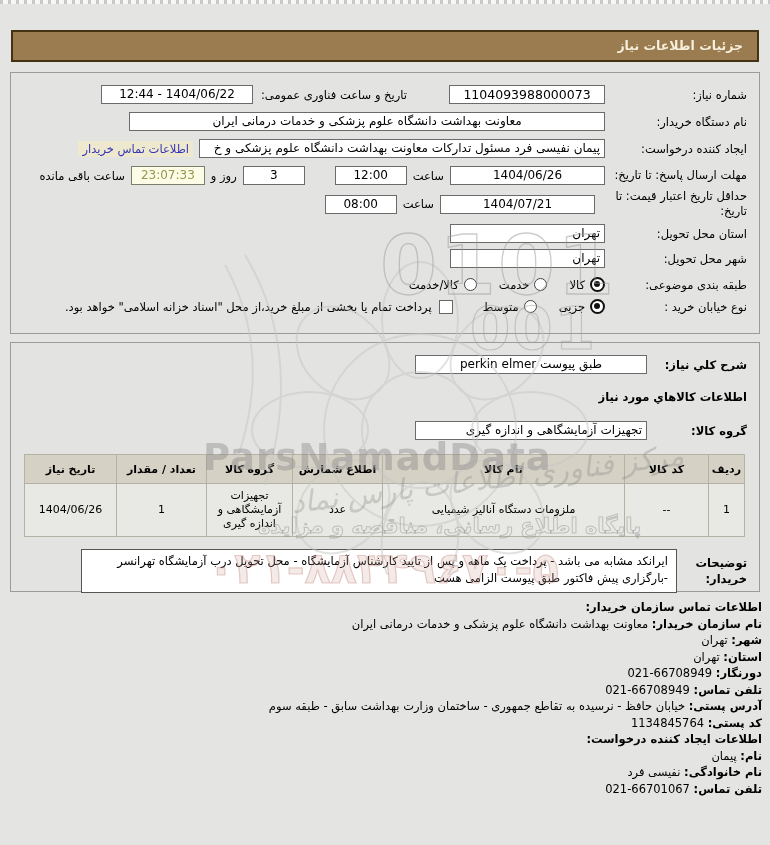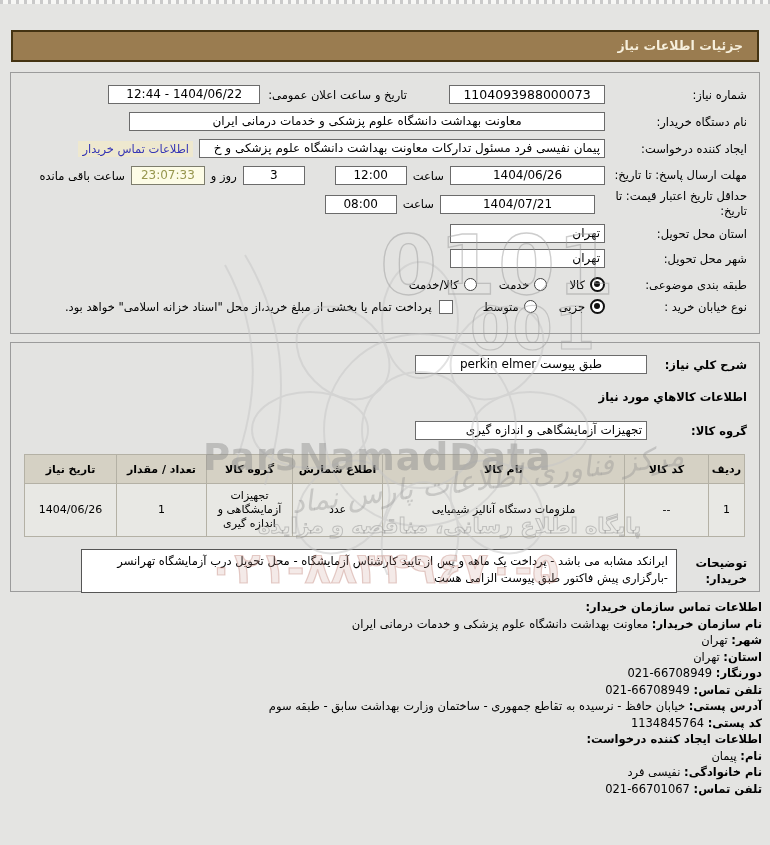--- a/index.html
+++ b/index.html
@@ -76,21 +76,21 @@
 
 <div class="top-dots"></div>
 
 <div class="titlebar">جزئیات اطلاعات نیاز</div>
 
 <div class="panel" id="panel1">
 
   <div class="row" style="margin-top:12px;">
     <div class="lblcol">شماره نیاز:</div>
     <div class="box big" dir="ltr" style="width:156px;">1104093988000073</div>
-    <div class="lbl" style="margin-right:42px;margin-left:8px;">تاریخ و ساعت اعلان عمومی:</div>
+    <div class="lbl" style="margin-right:42px;margin-left:8px;">تاریخ و ساعت فناوری عمومی:</div>
     <div class="box" dir="ltr" style="width:152px;">12:44 - 1404/06/22</div>
   </div>
 
   <div class="row" style="margin-top:8px;">
     <div class="lblcol">نام دستگاه خریدار:</div>
     <div class="box rt" style="flex:1;margin-left:118px;text-align:center;">معاونت بهداشت دانشگاه علوم پزشکی و خدمات درمانی ایران</div>
   </div>
 
   <div class="row" style="margin-top:8px;">
     <div class="lblcol">ایجاد کننده درخواست:</div>

